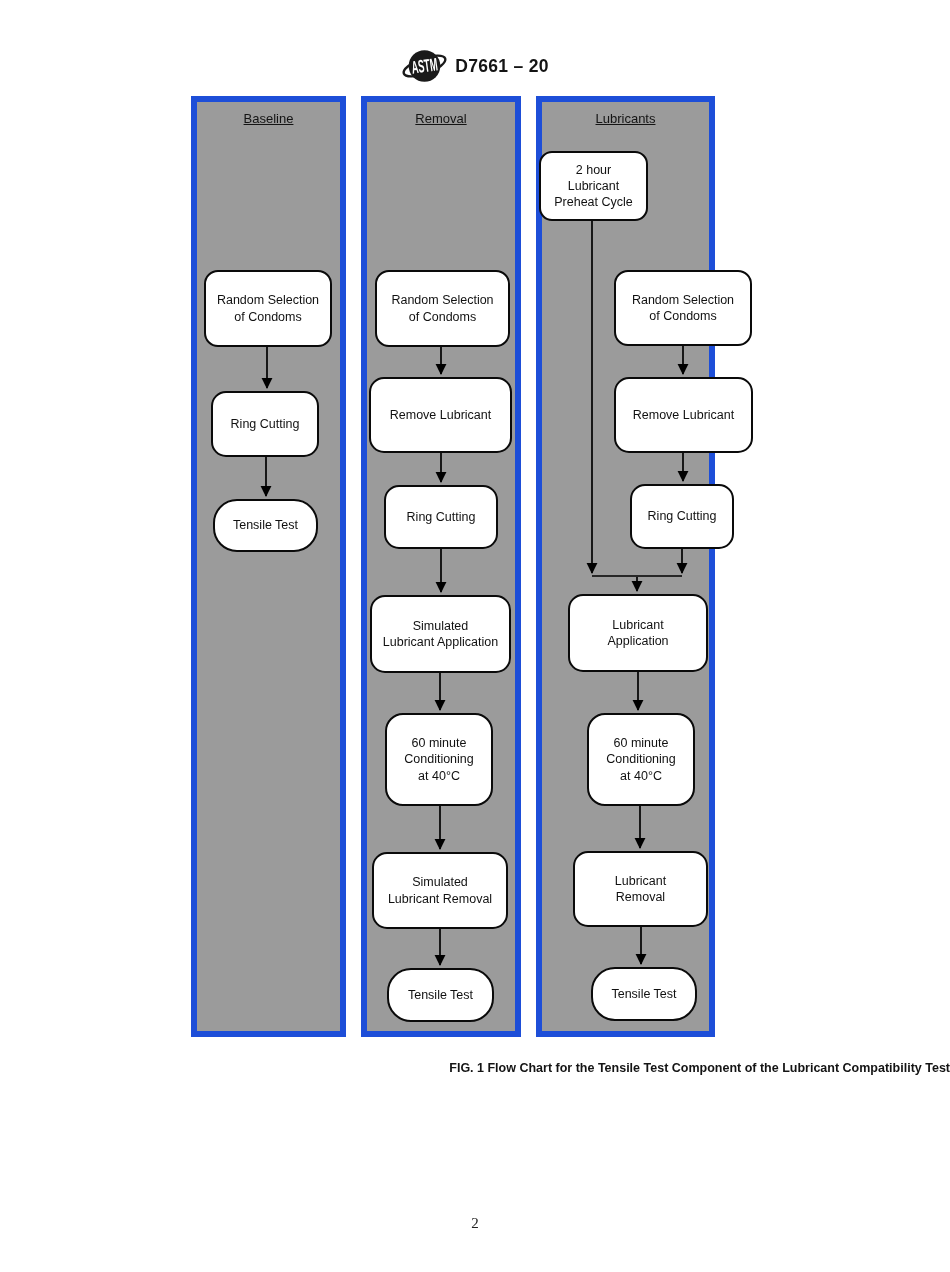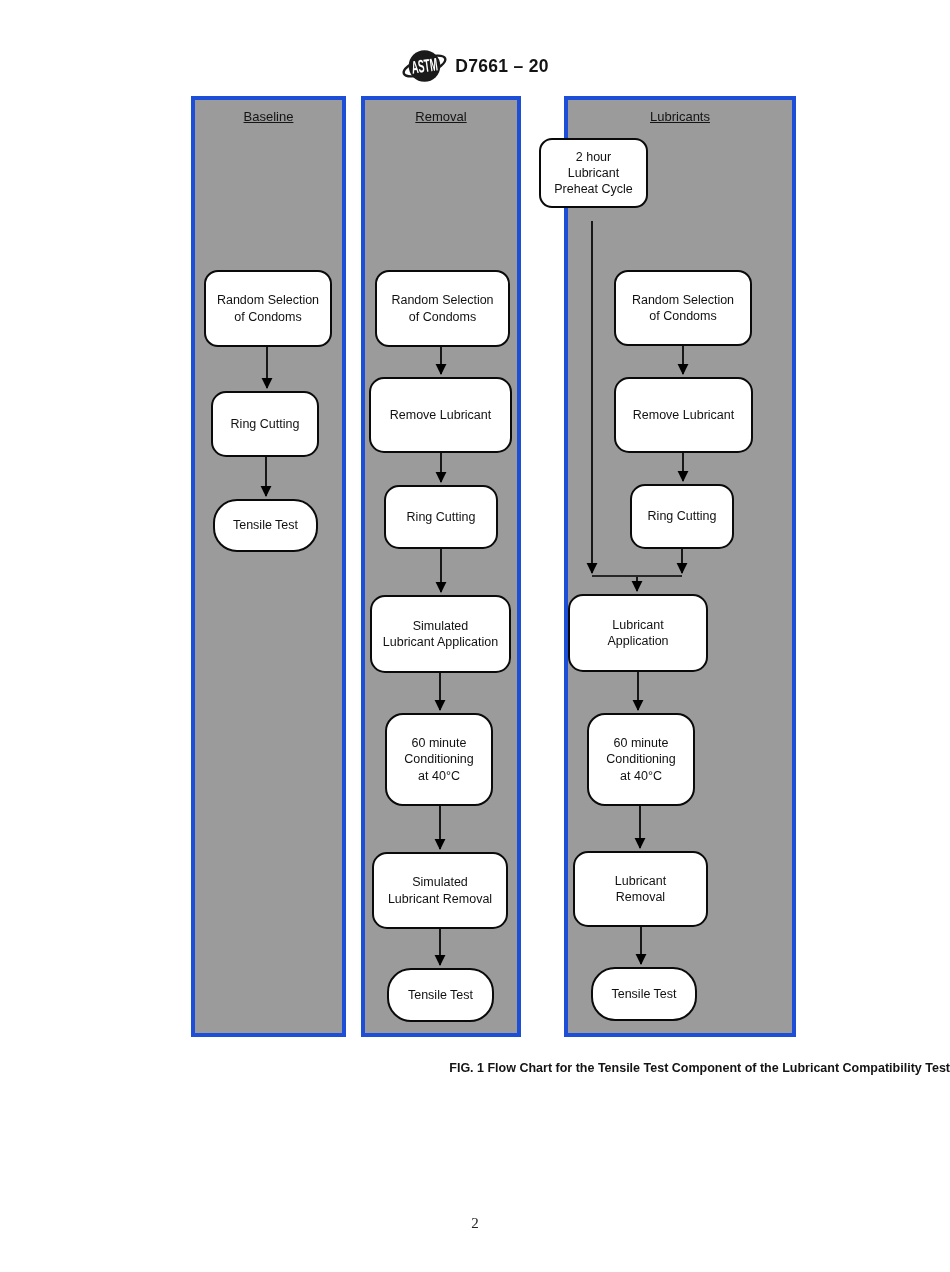--- a/index.html
+++ b/index.html
@@ -9,21 +9,21 @@
     font-family:"Liberation Sans", sans-serif;
     color:#000;
   }
   .doc-header {
     position:absolute; left:0; top:44px; width:950px;
     display:flex; align-items:center; justify-content:center; gap:7px;
   }
   .doc-code { font-size:17.5px; font-weight:bold; letter-spacing:0.3px; color:#141414; }
   .panel {
     position:absolute; top:96px; height:941px; box-sizing:border-box;
-    background:#9b9b9b; border:4px solid #1d4ed8;
+    background:#9b9b9b; border:6px solid #1d4ed8;
   }
   .panel-title {
     text-align:center; padding-top:9px; font-size:13px; color:#141414;
     text-decoration:underline;
   }
   .fc-box {
     position:absolute; box-sizing:border-box;
     background:#ffffff; border:2px solid #0a0a0a;
     display:flex; align-items:center; justify-content:center;
     text-align:center; font-size:12.5px; line-height:1.3;
@@ -50,21 +50,21 @@
   </svg>
   <span class="doc-code">D7661 – 20</span>
 </div>
 
 <div class="panel" style="left:191px; width:155px;">
   <div class="panel-title">Baseline</div>
 </div>
 <div class="panel" style="left:361px; width:160px;">
   <div class="panel-title">Removal</div>
 </div>
-<div class="panel" style="left:564px; width:232px;">
+<div class="panel" style="left:536px; width:179px;">
   <div class="panel-title">Lubricants</div>
 </div>
 
 <div class="fc-box" style="left:204px; top:270px; width:128px; height:77px; border-radius:14px;">Random Selection
 of Condoms</div>
 <div class="fc-box" style="left:211px; top:391px; width:108px; height:66px; border-radius:15px;">Ring Cutting</div>
 <div class="fc-box" style="left:213px; top:499px; width:105px; height:53px; border-radius:24px;">Tensile Test</div>
 
 <div class="fc-box" style="left:375px; top:270px; width:135px; height:77px; border-radius:14px;">Random Selection
 of Condoms</div>
@@ -72,21 +72,21 @@
 <div class="fc-box" style="left:384px; top:485px; width:114px; height:64px; border-radius:15px;">Ring Cutting</div>
 <div class="fc-box" style="left:370px; top:595px; width:141px; height:78px; border-radius:15px;">Simulated
 Lubricant Application</div>
 <div class="fc-box" style="left:385px; top:713px; width:108px; height:93px; border-radius:18px;">60 minute
 Conditioning
 at 40°C</div>
 <div class="fc-box" style="left:372px; top:852px; width:136px; height:77px; border-radius:15px;">Simulated
 Lubricant Removal</div>
 <div class="fc-box" style="left:387px; top:968px; width:107px; height:54px; border-radius:24px;">Tensile Test</div>
 
-<div class="fc-box" style="left:539px; top:138px; width:109px; height:70px; border-radius:13px;">2 hour
+<div class="fc-box" style="left:539px; top:151px; width:109px; height:70px; border-radius:13px;">2 hour
 Lubricant
 Preheat Cycle</div>
 <div class="fc-box" style="left:614px; top:270px; width:138px; height:76px; border-radius:14px;">Random Selection
 of Condoms</div>
 <div class="fc-box" style="left:614px; top:377px; width:139px; height:76px; border-radius:15px;">Remove Lubricant</div>
 <div class="fc-box" style="left:630px; top:484px; width:104px; height:65px; border-radius:15px;">Ring Cutting</div>
 <div class="fc-box" style="left:568px; top:594px; width:140px; height:78px; border-radius:15px;">Lubricant
 Application</div>
 <div class="fc-box" style="left:587px; top:713px; width:108px; height:93px; border-radius:18px;">60 minute
 Conditioning

